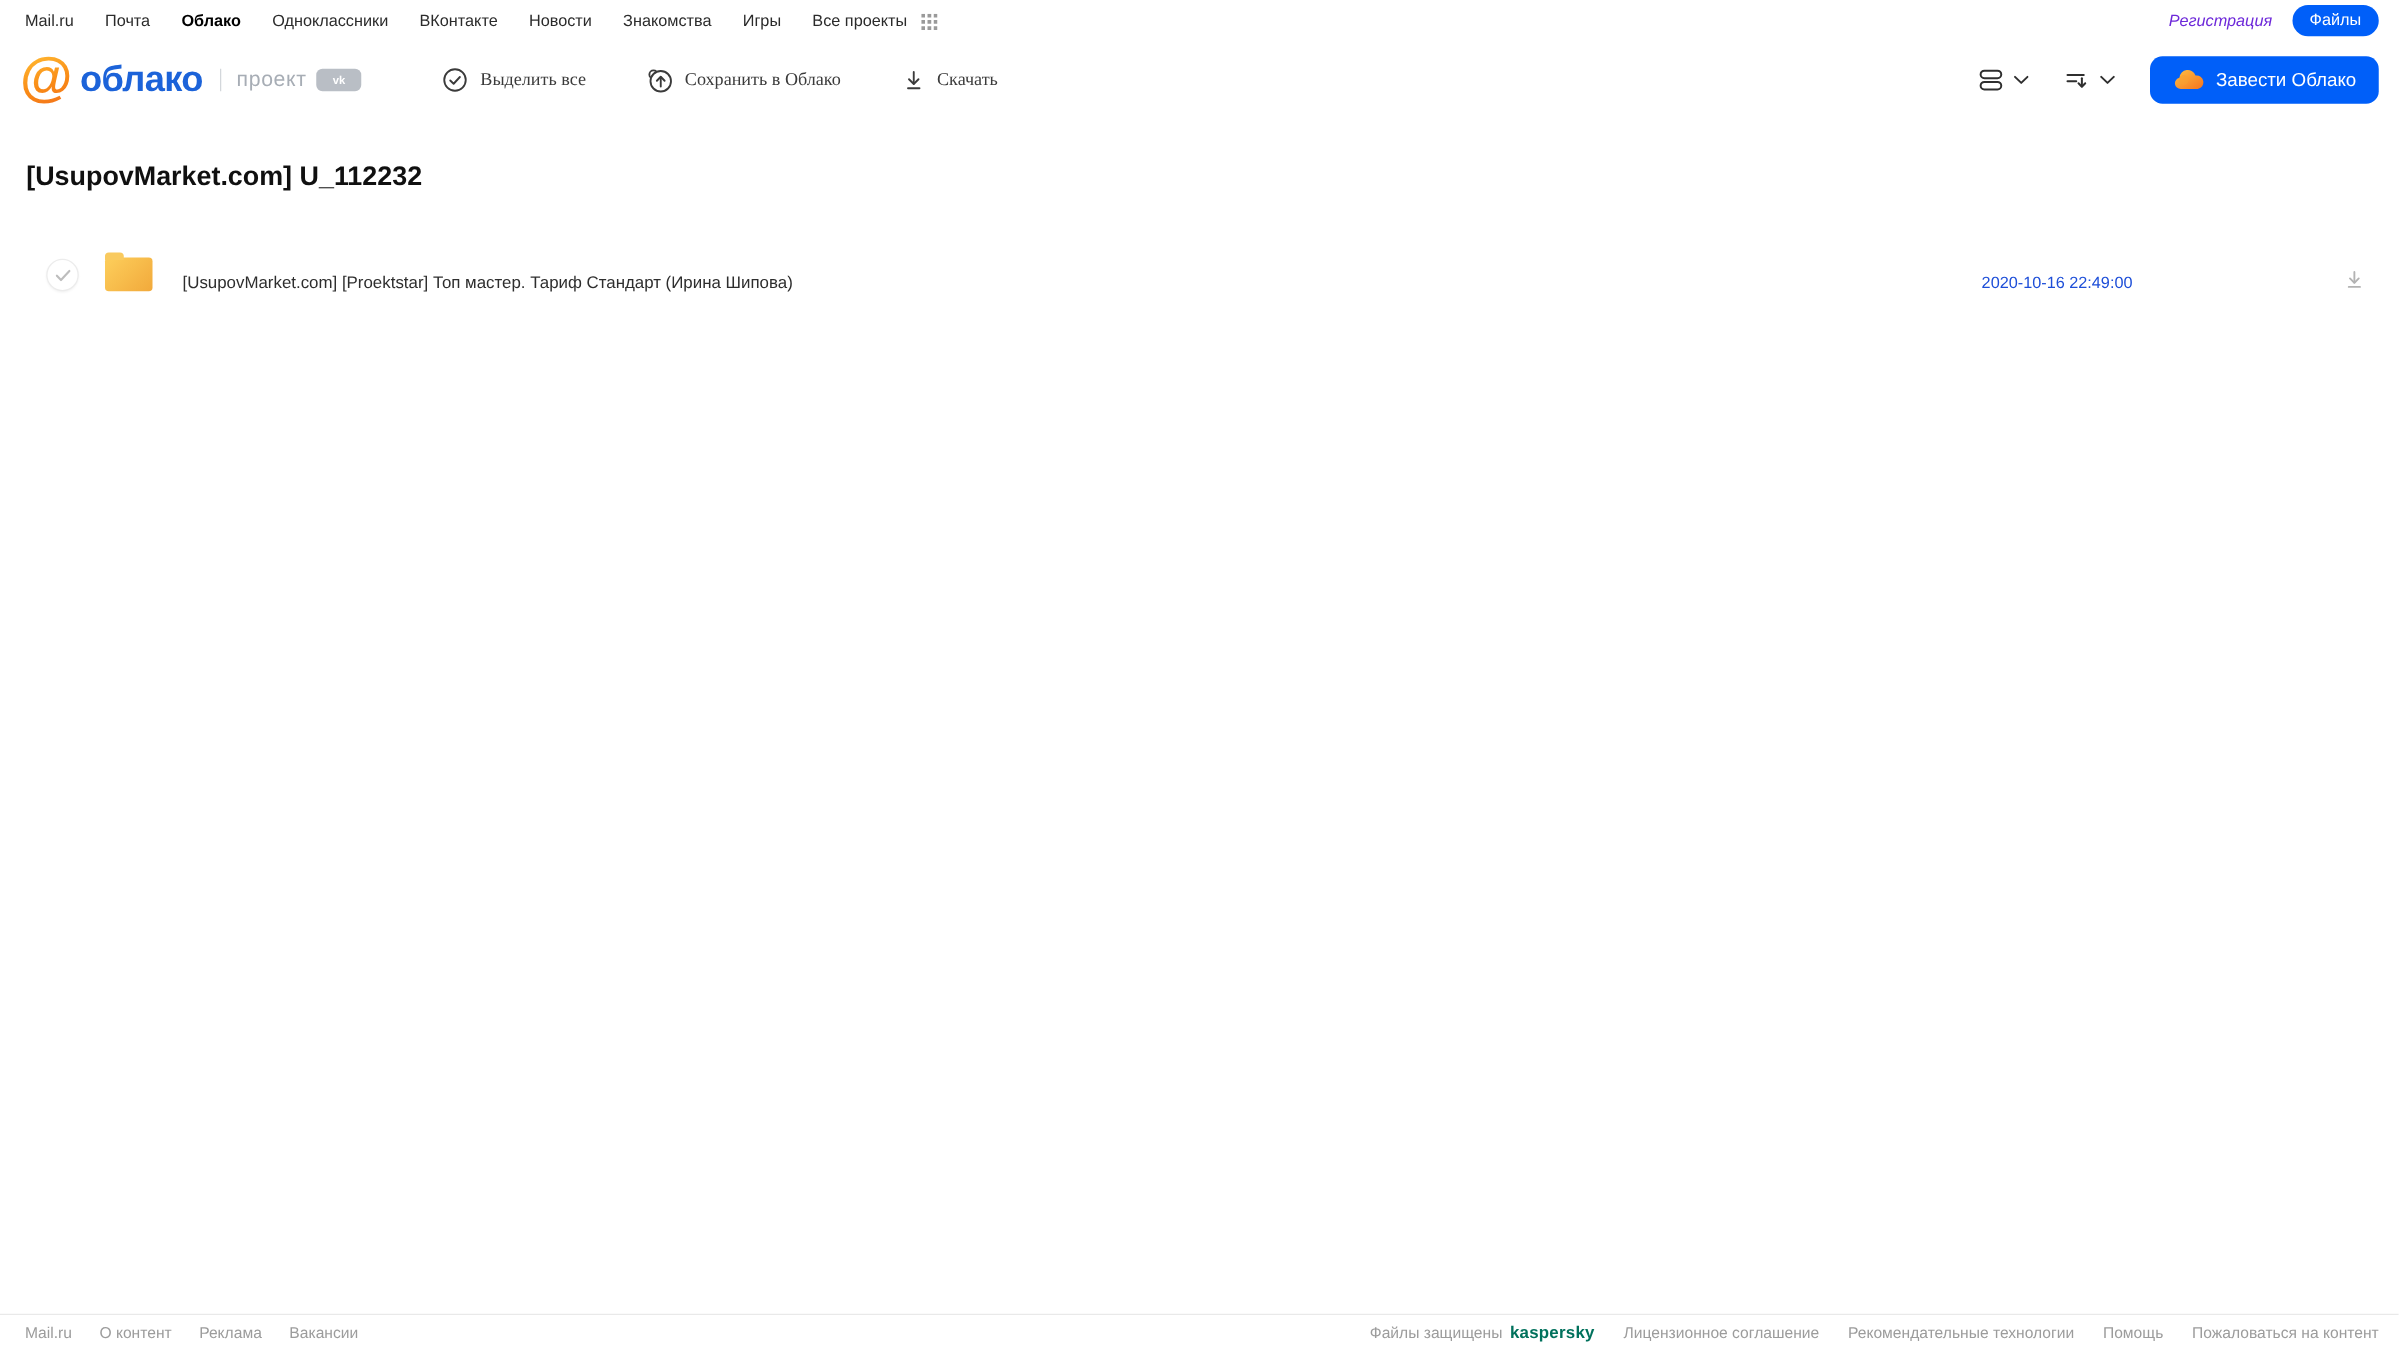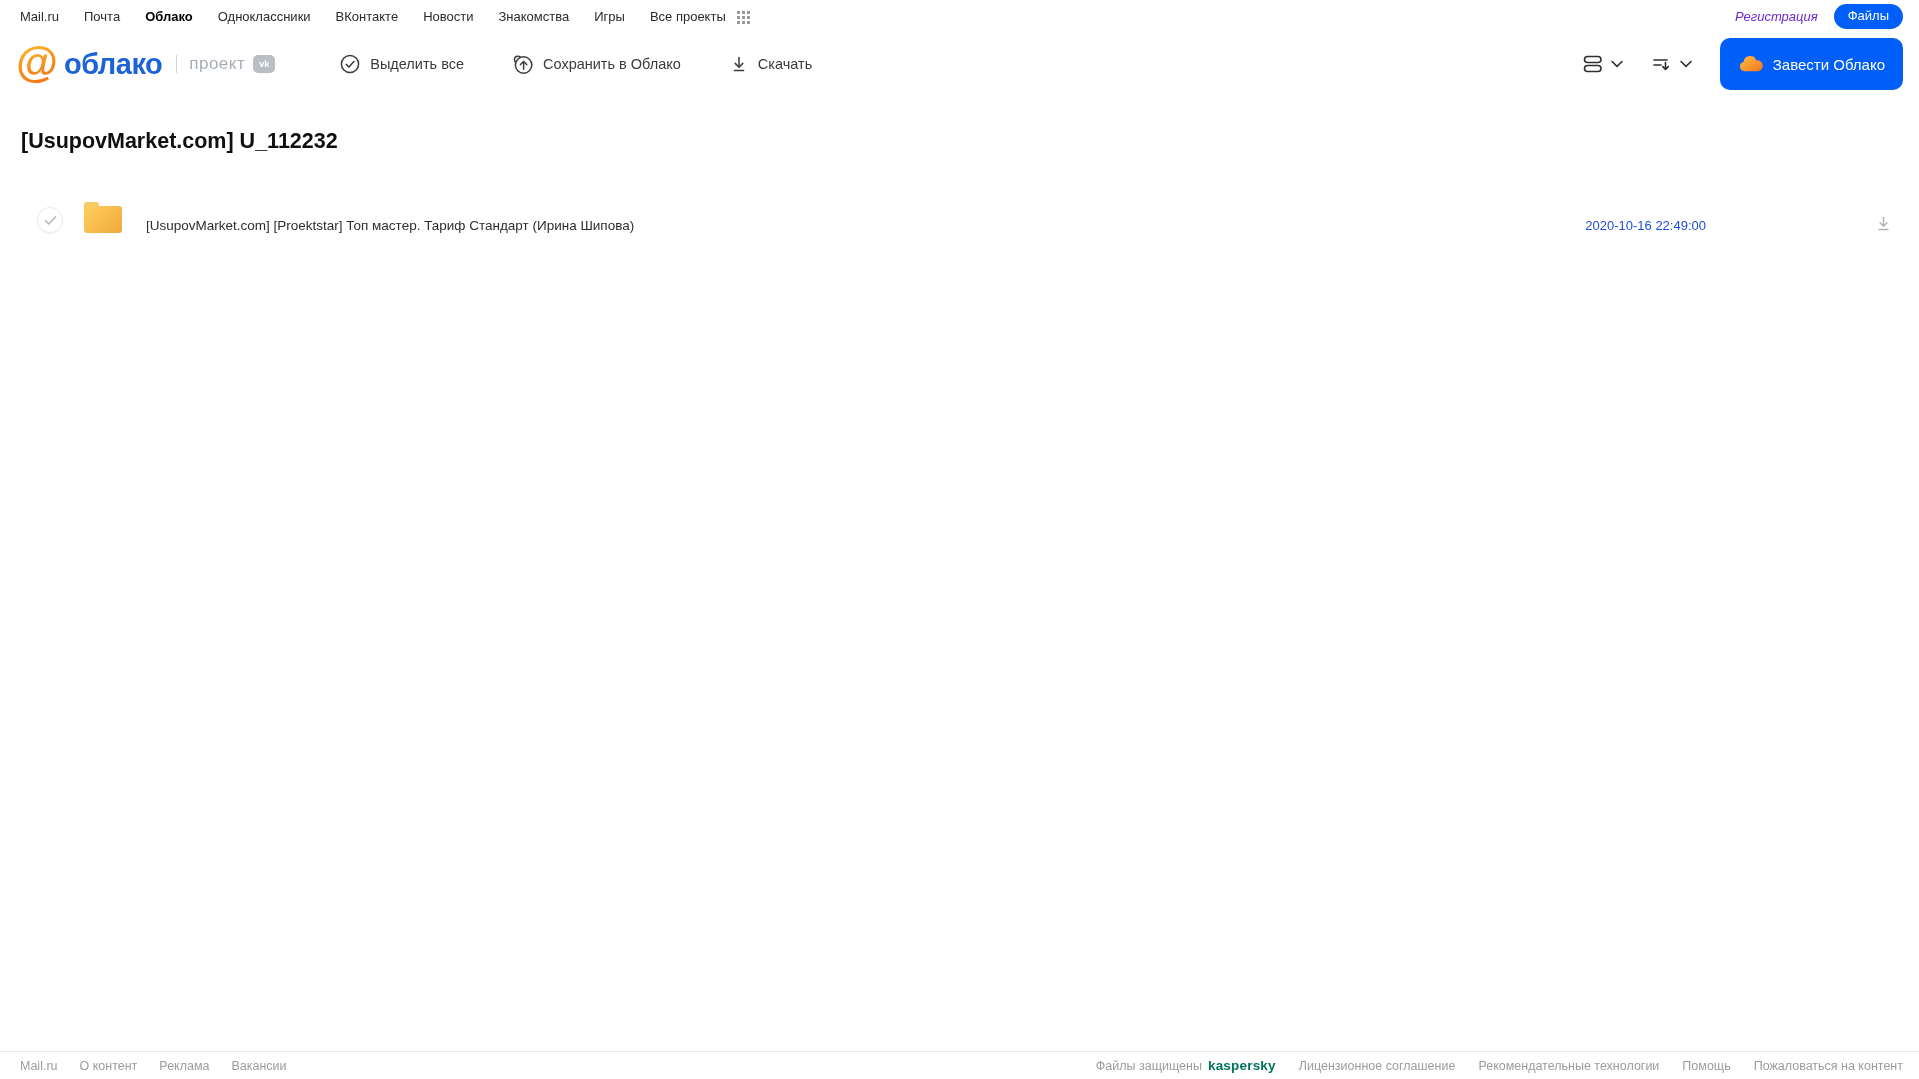--- a/index.html
+++ b/index.html
@@ -36,33 +36,33 @@
     background:linear-gradient(160deg,#ffb42e 15%,#f98a16 60%,#f2711c);
     -webkit-background-clip:text; background-clip:text; color:transparent;
     transform:translateY(-2px);
   }
   .logo-text {
     font-size:29px; font-weight:bold; color:#1c63d9; margin-left:6px; letter-spacing:-0.5px;
   }
   .logo-divider { width:1px; height:18px; background:#d3d7db; margin:0 12px 0 14px; }
   .project-label { font-size:17px; color:#a7adb5; letter-spacing:0.5px; }
   .vk-badge {
-    width:22px; height:18px; margin-left:8px; border-radius:5px; background:#b9bec5;
+    width:36px; height:18px; margin-left:8px; border-radius:5px; background:#b9bec5;
     color:#fff; font-size:9px; font-weight:bold; display:inline-flex;
     align-items:center; justify-content:center; text-transform:lowercase;
   }
 
   .toolbar { display:flex; align-items:center; gap:48px; margin-left:64px; }
-  .tb-btn { display:flex; align-items:center; gap:9px; font-size:14.5px; color:#3b3b3b; }
+  .tb-btn { display:flex; align-items:center; gap:9px; font-size:14.5px; color:#3b3b3b;font-family:Liberation Serif, serif; }
   .tb-icon { display:inline-flex; }
 
   .header-right { margin-left:auto; display:flex; align-items:center; gap:28px; }
   .icon-btn { display:flex; align-items:center; gap:8px; }
   .cta-button {
-    display:flex; align-items:center; gap:10px; height:52px; padding:0 18px;
+    display:flex; align-items:center; gap:10px; height:38px; padding:0 18px;
     background:#005ff9; color:#fff; font-size:15px; border-radius:10px;
   }
 
   
   .page-title {
     margin:34px 0 0 21px; font-size:21.5px; font-weight:bold; color:#101010;
   }
   .file-row {
     margin-top:31px; height:48px; display:flex; align-items:flex-end;
     padding:0 26px 0 37px;

